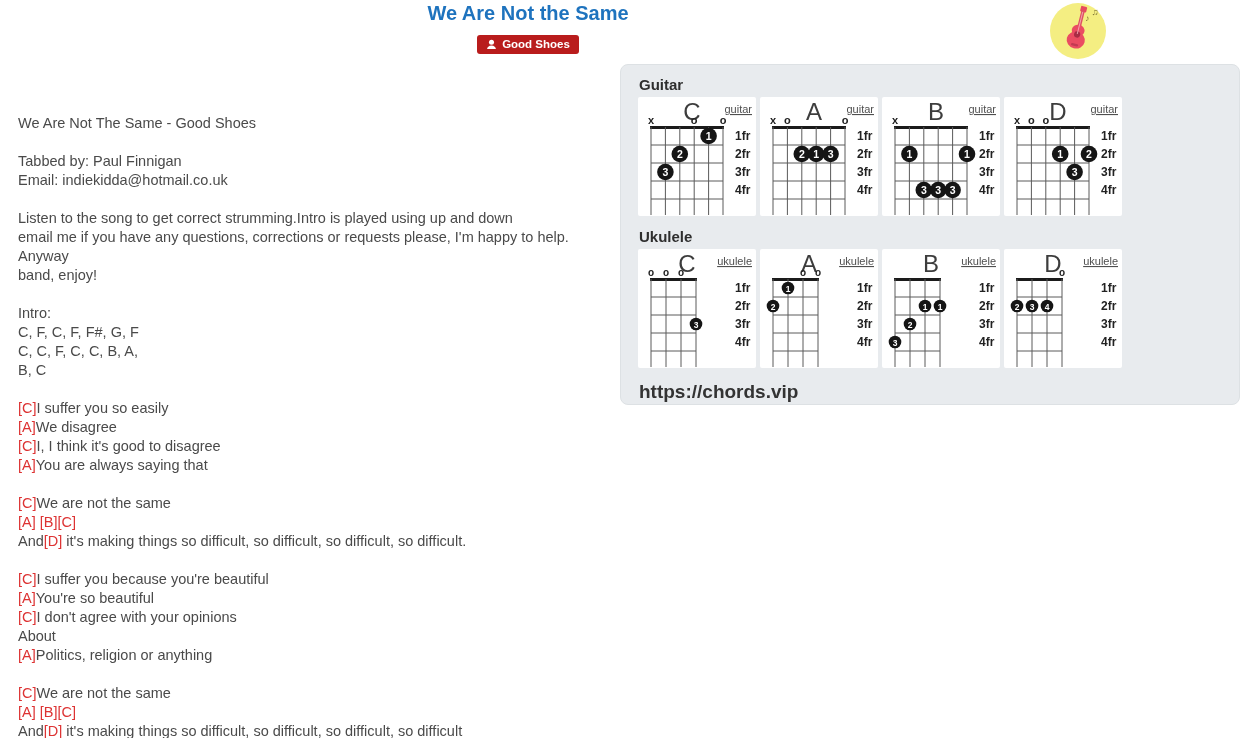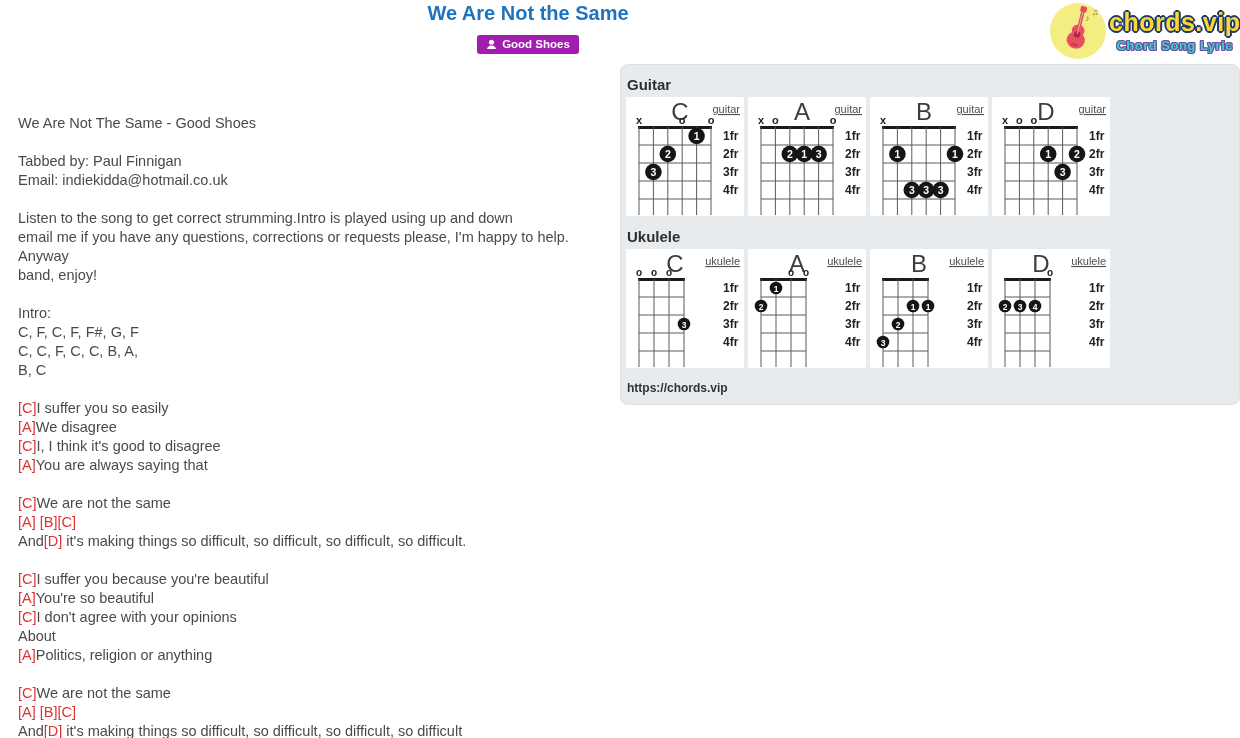--- a/index.html
+++ b/index.html
@@ -3,44 +3,44 @@
 <meta charset="utf-8">
 <style>
   html,body{margin:0;padding:0;background:#fff;}
   body{width:1240px;height:738px;overflow:hidden;font-family:"Liberation Sans","DejaVu Sans",sans-serif;}
   .canvas{position:absolute;left:0;top:0;width:1108px;height:738px;background:#fff;}
 
   
   .title-wrap{position:absolute;left:0;top:2px;width:1056px;text-align:center;}
   .page-title{font-size:20px;font-weight:700;color:#1e73be;margin:0;line-height:22px;}
   .badge-wrap{position:absolute;left:0;top:35px;width:1056px;text-align:center;}
-  .artist-badge{display:inline-flex;align-items:center;gap:5px;background:#a21caf;color:#fff;
+  .artist-badge{display:inline-flex;align-items:center;gap:5px;background:#b91c1c;color:#fff;
     font-size:11.5px;font-weight:700;padding:3px 9px 4px;border-radius:3px;cursor:pointer;}
 
   
   .logo{position:absolute;left:1050px;top:3px;display:flex;align-items:center;gap:3px;cursor:pointer;}
   .logo-text{display:flex;flex-direction:column;align-items:center;}
   .brand{font-size:25px;font-weight:700;color:#ffd435;letter-spacing:.5px;line-height:26px;
     text-shadow:-2px 0 #1d3c68,2px 0 #1d3c68,0 -2px #1d3c68,0 2px #1d3c68,-1px -1px #1d3c68,1px -1px #1d3c68,-1px 1px #1d3c68,1px 1px #1d3c68;}
   .tagline{font-size:13px;font-weight:700;color:#3ad3c6;margin-top:3px;letter-spacing:.5px;
     text-shadow:-1px 0 #6f4fa3,1px 0 #6f4fa3,0 -1px #6f4fa3,0 1px #6f4fa3,-1px -1px #6f4fa3,1px 1px #6f4fa3,1px -1px #6f4fa3,-1px 1px #6f4fa3;}
 
   
   .lyrics{position:absolute;left:6px;top:66px;width:610px;font-size:14.5px;color:#4a4a4a;white-space:pre-wrap;}
   .lyric-line{height:19px;line-height:19px;margin-left:12px;}
   .chord{color:#dd3333;}
 
   
   .panel{position:absolute;left:620px;top:64px;width:620px;height:341px;background:#e8ebee;
-    border:1px solid #dde1e4;border-radius:8px;box-sizing:border-box;padding:9px 5px 0;}
+    border:1px solid #dde1e4;border-radius:8px;box-sizing:border-box;padding:9px 17px 0;}
   .section-title{font-size:15px;font-weight:700;color:#2e2e2e;margin:2px 0 4px 1px;}
   .section-title.second{margin-top:12px;}
   .cards{display:flex;gap:4px;}
   .card{width:118px;height:119px;background:#fff;border-radius:2px;}
-  .panel-url{font-weight:700;font-size:12px;color:#333;margin:13px 0 0 1px;cursor:pointer;}
+  .panel-url{font-weight:700;font-size:19px;color:#333;margin:13px 0 0 1px;cursor:pointer;}
   svg text{font-family:"Liberation Sans","DejaVu Sans",sans-serif;}
 </style>
 </head>
 <body>
 
 <div class="canvas">
 
   <div class="title-wrap">
     <h1 class="page-title">We Are Not the Same</h1>
   </div>
@@ -62,24 +62,20 @@
         <rect x="25.4" y="6" width="3.4" height="17" fill="#df4f62"></rect>
         <ellipse cx="27" cy="26.5" rx="6.2" ry="5.6" fill="#ea4c62"></ellipse>
         <ellipse cx="27" cy="36" rx="8.8" ry="8.2" fill="#ea4c62"></ellipse>
         <circle cx="27" cy="30.5" r="3" fill="#a82c44"></circle>
         <rect x="23.5" y="39.5" width="7" height="2.2" rx="1" fill="#c23a52"></rect>
         <line x1="27" y1="8" x2="27" y2="30" stroke="#f7b9c2" stroke-width="0.7"></line>
       </g>
       <text x="34" y="17" font-size="8" fill="#7a7030">♪</text>
       <text x="40" y="12" font-size="9" fill="#7a7030">♫</text>
     </svg>
-    <div class="logo-text">
-      <div class="brand">chords.vip</div>
-      <div class="tagline">Chord Song Lyric</div>
-    </div>
   </div>
 
   <div class="lyrics" id="lyrics">
     
   <div class="lyric-line"><span>We Are Not The Same - Good Shoes</span></div><div class="lyric-line">&nbsp;</div><div class="lyric-line"><span>Tabbed by: Paul Finnigan</span></div><div class="lyric-line"><span>Email: indiekidda@hotmail.co.uk</span></div><div class="lyric-line">&nbsp;</div><div class="lyric-line"><span>Listen to the song to get correct strumming.Intro is played using up and down</span></div><div class="lyric-line"><span>email me if you have any questions, corrections or requests please, I'm happy to help.</span></div><div class="lyric-line"><span>Anyway</span></div><div class="lyric-line"><span>band, enjoy!</span></div><div class="lyric-line">&nbsp;</div><div class="lyric-line"><span>Intro:</span></div><div class="lyric-line"><span>C, F, C, F, F#, G, F</span></div><div class="lyric-line"><span>C, C, F, C, C, B, A,</span></div><div class="lyric-line"><span>B, C</span></div><div class="lyric-line">&nbsp;</div><div class="lyric-line"><span class="chord">[C]</span><span>I suffer you so easily</span></div><div class="lyric-line"><span class="chord">[A]</span><span>We disagree</span></div><div class="lyric-line"><span class="chord">[C]</span><span>I, I think it's good to disagree</span></div><div class="lyric-line"><span class="chord">[A]</span><span>You are always saying that</span></div><div class="lyric-line">&nbsp;</div><div class="lyric-line"><span class="chord">[C]</span><span>We are not the same</span></div><div class="lyric-line"><span class="chord">[A]</span><span> </span><span class="chord">[B]</span><span class="chord">[C]</span></div><div class="lyric-line"><span>And</span><span class="chord">[D]</span><span> it's making things so difficult, so difficult, so difficult, so difficult.</span></div><div class="lyric-line">&nbsp;</div><div class="lyric-line"><span class="chord">[C]</span><span>I suffer you because you're beautiful</span></div><div class="lyric-line"><span class="chord">[A]</span><span>You're so beautiful</span></div><div class="lyric-line"><span class="chord">[C]</span><span>I don't agree with your opinions</span></div><div class="lyric-line"><span>About</span></div><div class="lyric-line"><span class="chord">[A]</span><span>Politics, religion or anything</span></div><div class="lyric-line">&nbsp;</div><div class="lyric-line"><span class="chord">[C]</span><span>We are not the same</span></div><div class="lyric-line"><span class="chord">[A]</span><span> </span><span class="chord">[B]</span><span class="chord">[C]</span></div><div class="lyric-line"><span>And</span><span class="chord">[D]</span><span> it's making things so difficult, so difficult, so difficult, so difficult</span></div></div>
   <div class="lyrics" style="top:702px;">
     
   </div>
 
   <aside class="panel">

